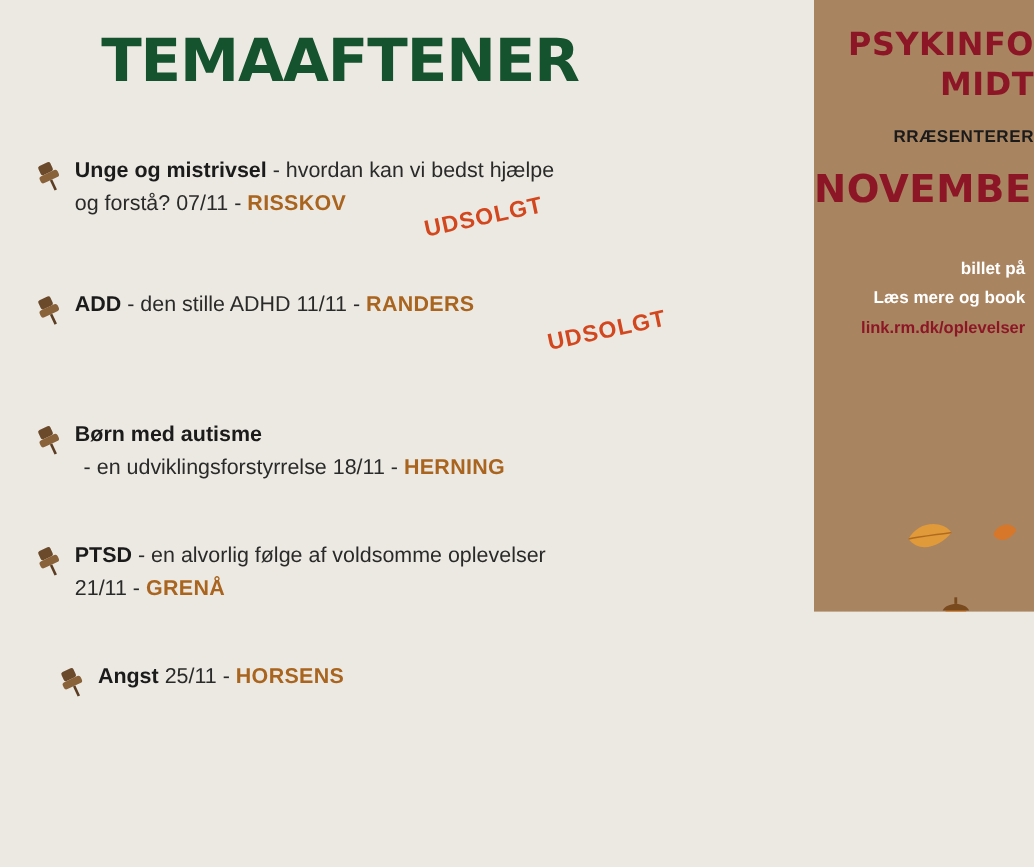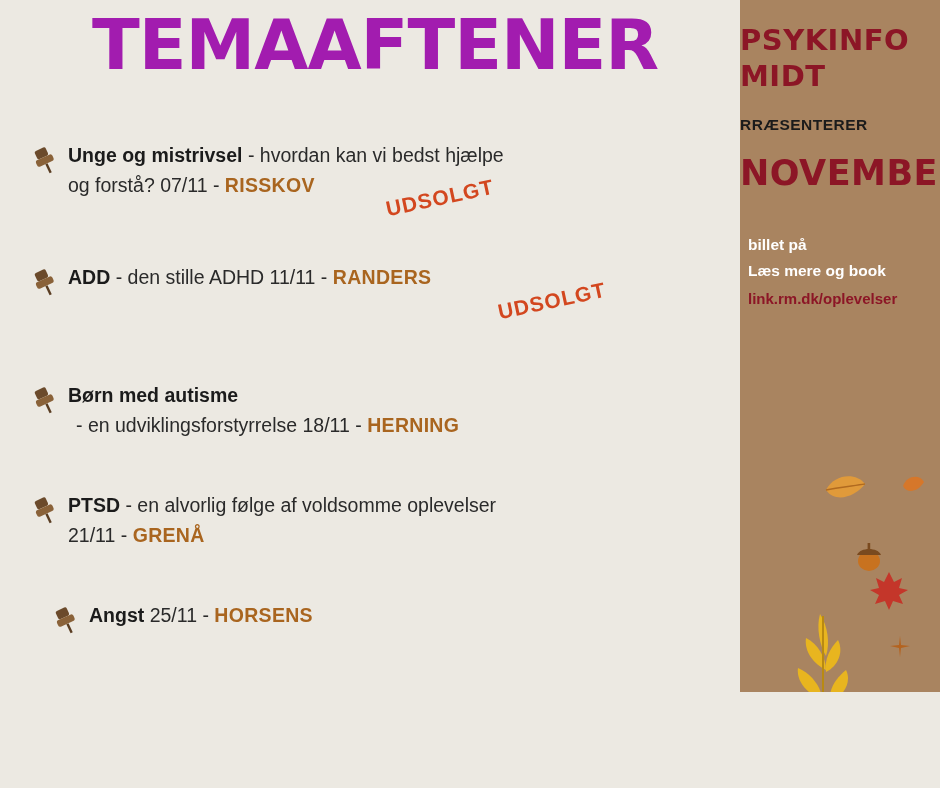--- a/index.html
+++ b/index.html
@@ -24,25 +24,25 @@
   .left {
     position: relative;
     width: 740px;
     height: 788px;
     background: #ece9e2;
     box-sizing: border-box;
   }
   .poster-title {
     position: absolute;
     left: 92px;
-    top: 4px;
-    font-size: 70px;
+    top: 24px;
+    font-size: 54px;
     font-weight: bold;
     letter-spacing: -1px;
-    color: #a21caf;
+    color: #14532d;
     font-family: "DejaVu Sans", sans-serif;
     white-space: nowrap;
   }
   .events {
     position: absolute;
     top: 140px;
     left: 0;
     width: 740px;
   }
   .event {
@@ -86,24 +86,24 @@
   .so-1 { left: 385px; top: 46px; }
   .so-2 { left: 497px; top: 27px; }
 
   .ev-line2 { display: block; }
   .indent { padding-left: 8px; }
 
   
   .right {
     position: relative;
     width: 200px;
-    height: 692px;
+    height: 556px;
     background: #a98460;
     color: #ffffff;
-    text-align: left;
+    text-align: right;
     box-sizing: border-box;
     overflow: hidden;
   }
   .brand {
     margin-top: 22px;
     font-size: 29px;
     font-weight: bold;
     color: #8c1626;
     line-height: 36px;
     letter-spacing: 0.5px;

